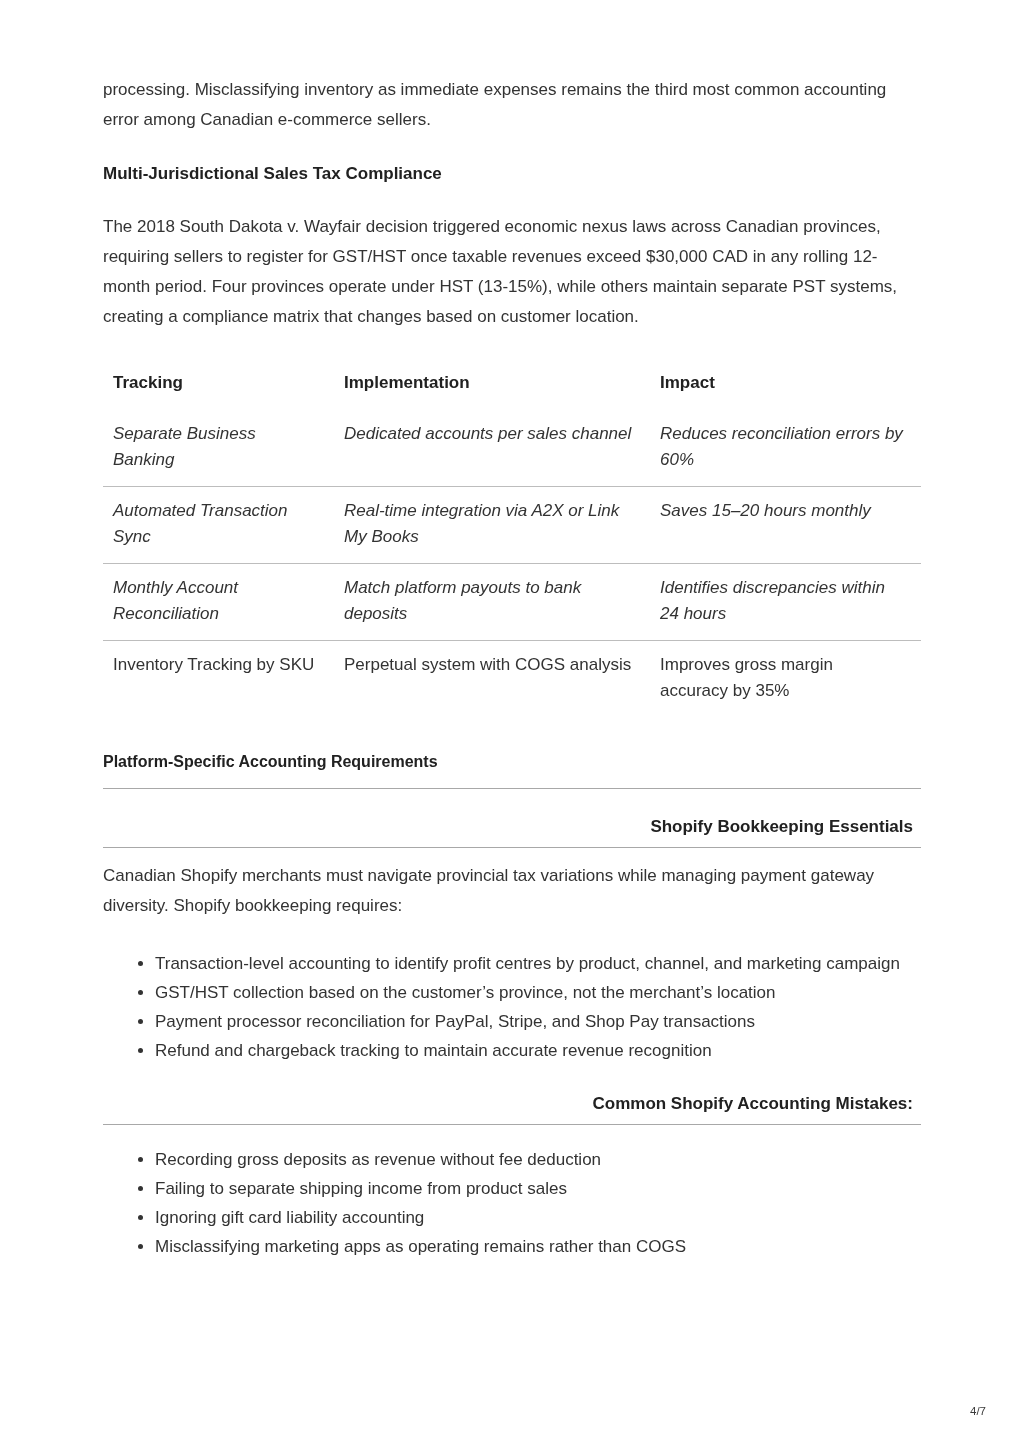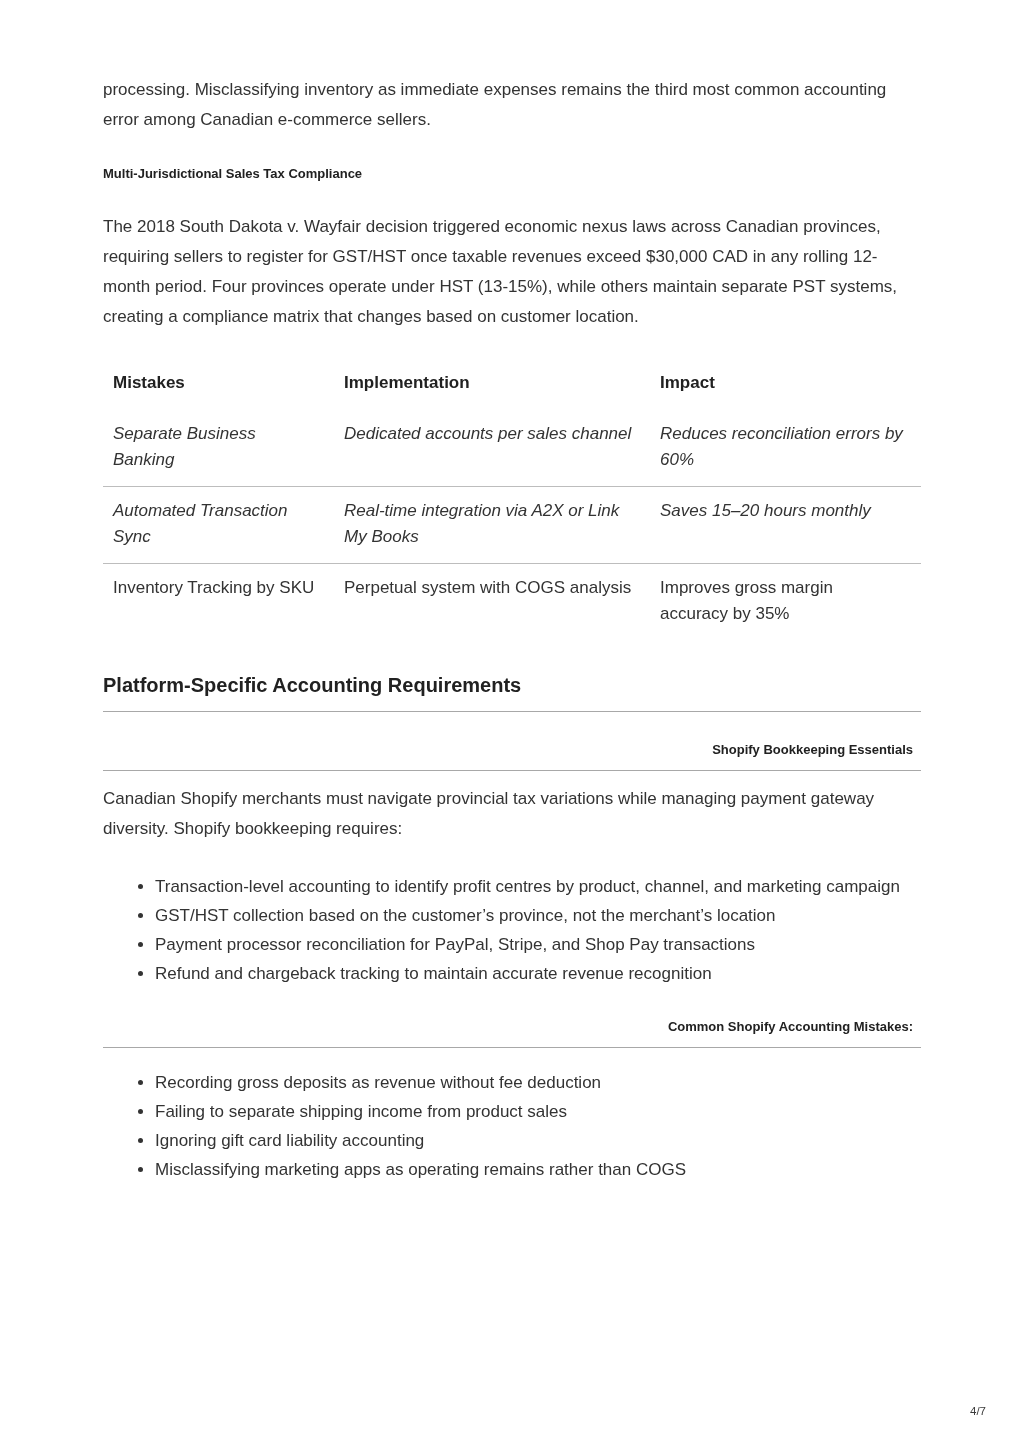--- a/index.html
+++ b/index.html
@@ -22,29 +22,29 @@
     top: 0;
     width: 818px;
   }
   .body-text {
     font-size: 17px;
     line-height: 30px;
     margin: 0 0 28px 0;
     color: #333333;
   }
   .h3 {
-    font-size: 13px;
+    font-size: 17px;
     line-height: 22px;
     font-weight: bold;
     color: #212121;
     margin: 0 0 27px 0;
   }
   .first-para { margin-top: 75px; }
   .h2 {
-    font-size: 20px;
+    font-size: 16px;
     line-height: 30px;
     font-weight: bold;
     color: #212121;
     margin: 30px 0 11px 0;
   }
   .rule {
     border: none;
     border-top: 1px solid #a8a8a8;
     height: 0;
     margin: 0;
@@ -115,35 +115,40 @@
 
 
     <table class="practices">
       <colgroup>
           <col class="c1">
           <col class="c2">
           <col class="c3">
         </colgroup>
       <thead>
         <tr>
-          <th>Mistakes</th>
+          <th>Tracking</th>
           <th>Implementation</th>
           <th>Impact</th>
         </tr>
       </thead>
       <tbody>
         <tr class="ruled">
           <td>Separate Business Banking</td>
           <td>Dedicated accounts per sales channel</td>
           <td>Reduces reconciliation errors by 60%</td>
         </tr>
         <tr class="ruled">
           <td>Automated Transaction Sync</td>
           <td>Real-time integration via A2X or Link My Books</td>
           <td>Saves 15–20 hours monthly</td>
+        </tr>
+        <tr class="ruled">
+          <td>Monthly Account Reconciliation</td>
+          <td>Match platform payouts to bank deposits</td>
+          <td>Identifies discrepancies within 24 hours</td>
         </tr>
         <tr>
           <td>Inventory Tracking by SKU</td>
           <td>Perpetual system with COGS analysis</td>
           <td>Improves gross margin accuracy by 35%</td>
         </tr>
       </tbody>
     </table>
 
     <h2 class="h2">Platform-Specific Accounting Requirements</h2>

